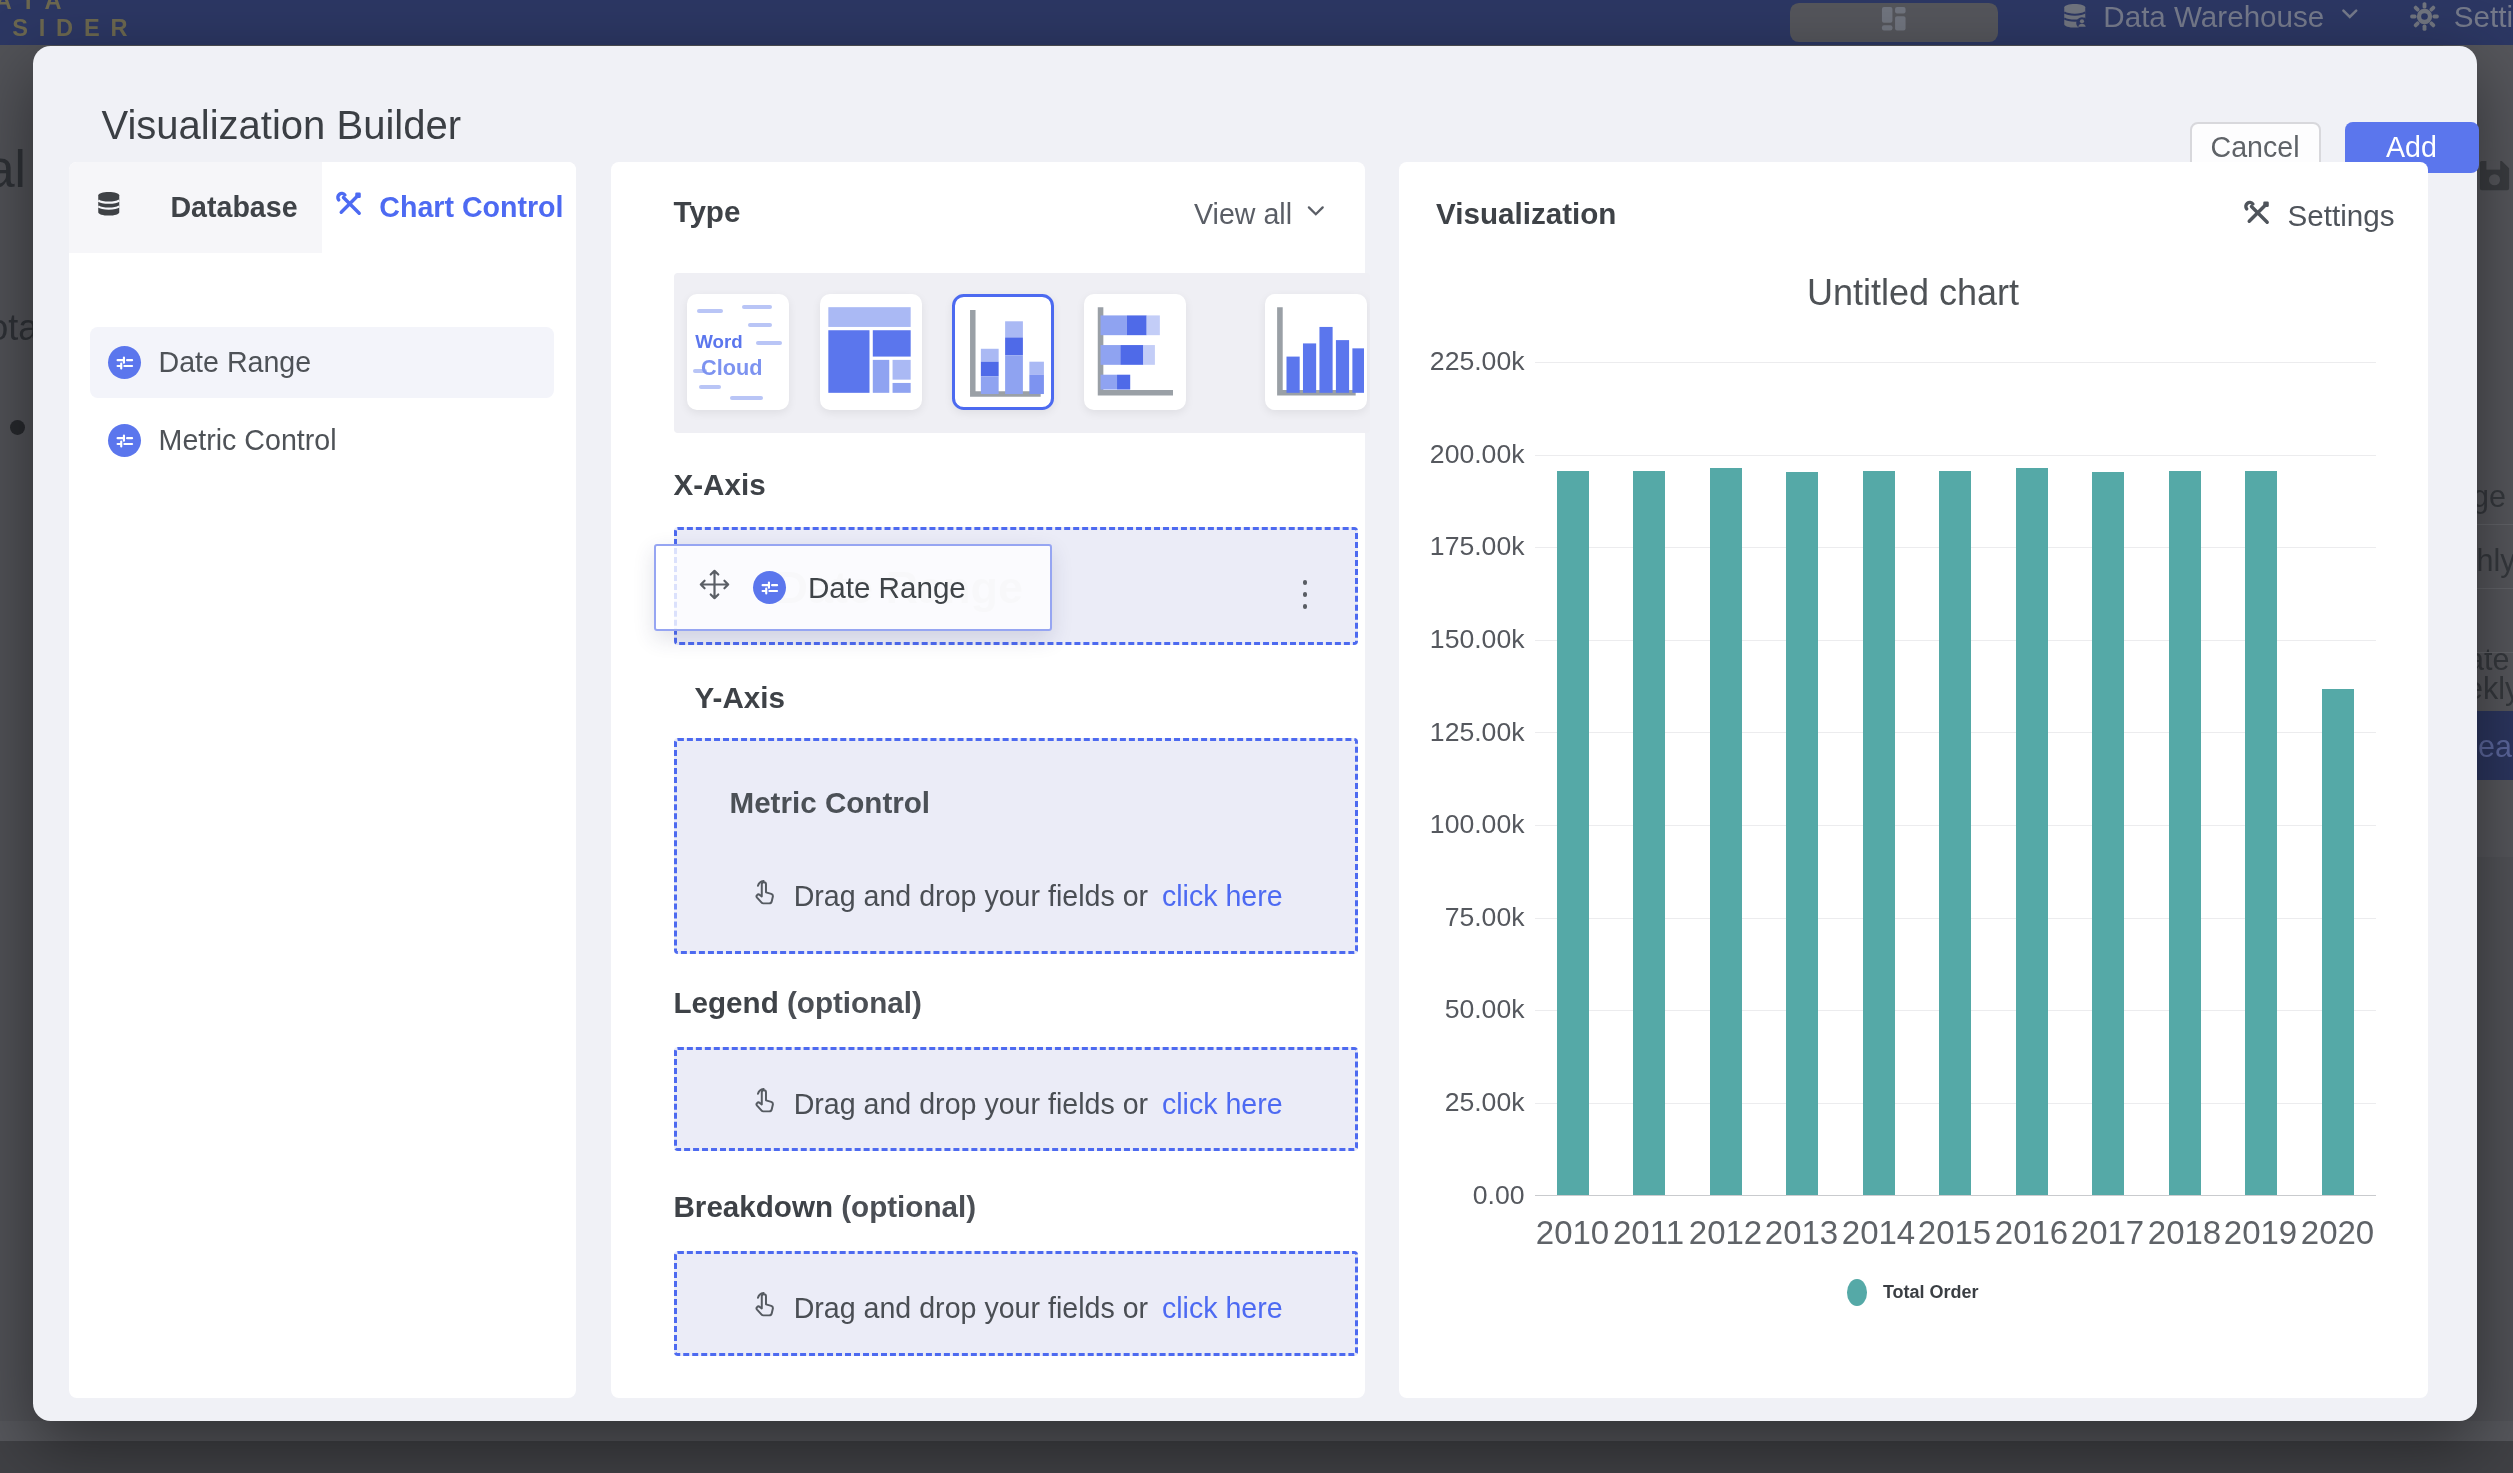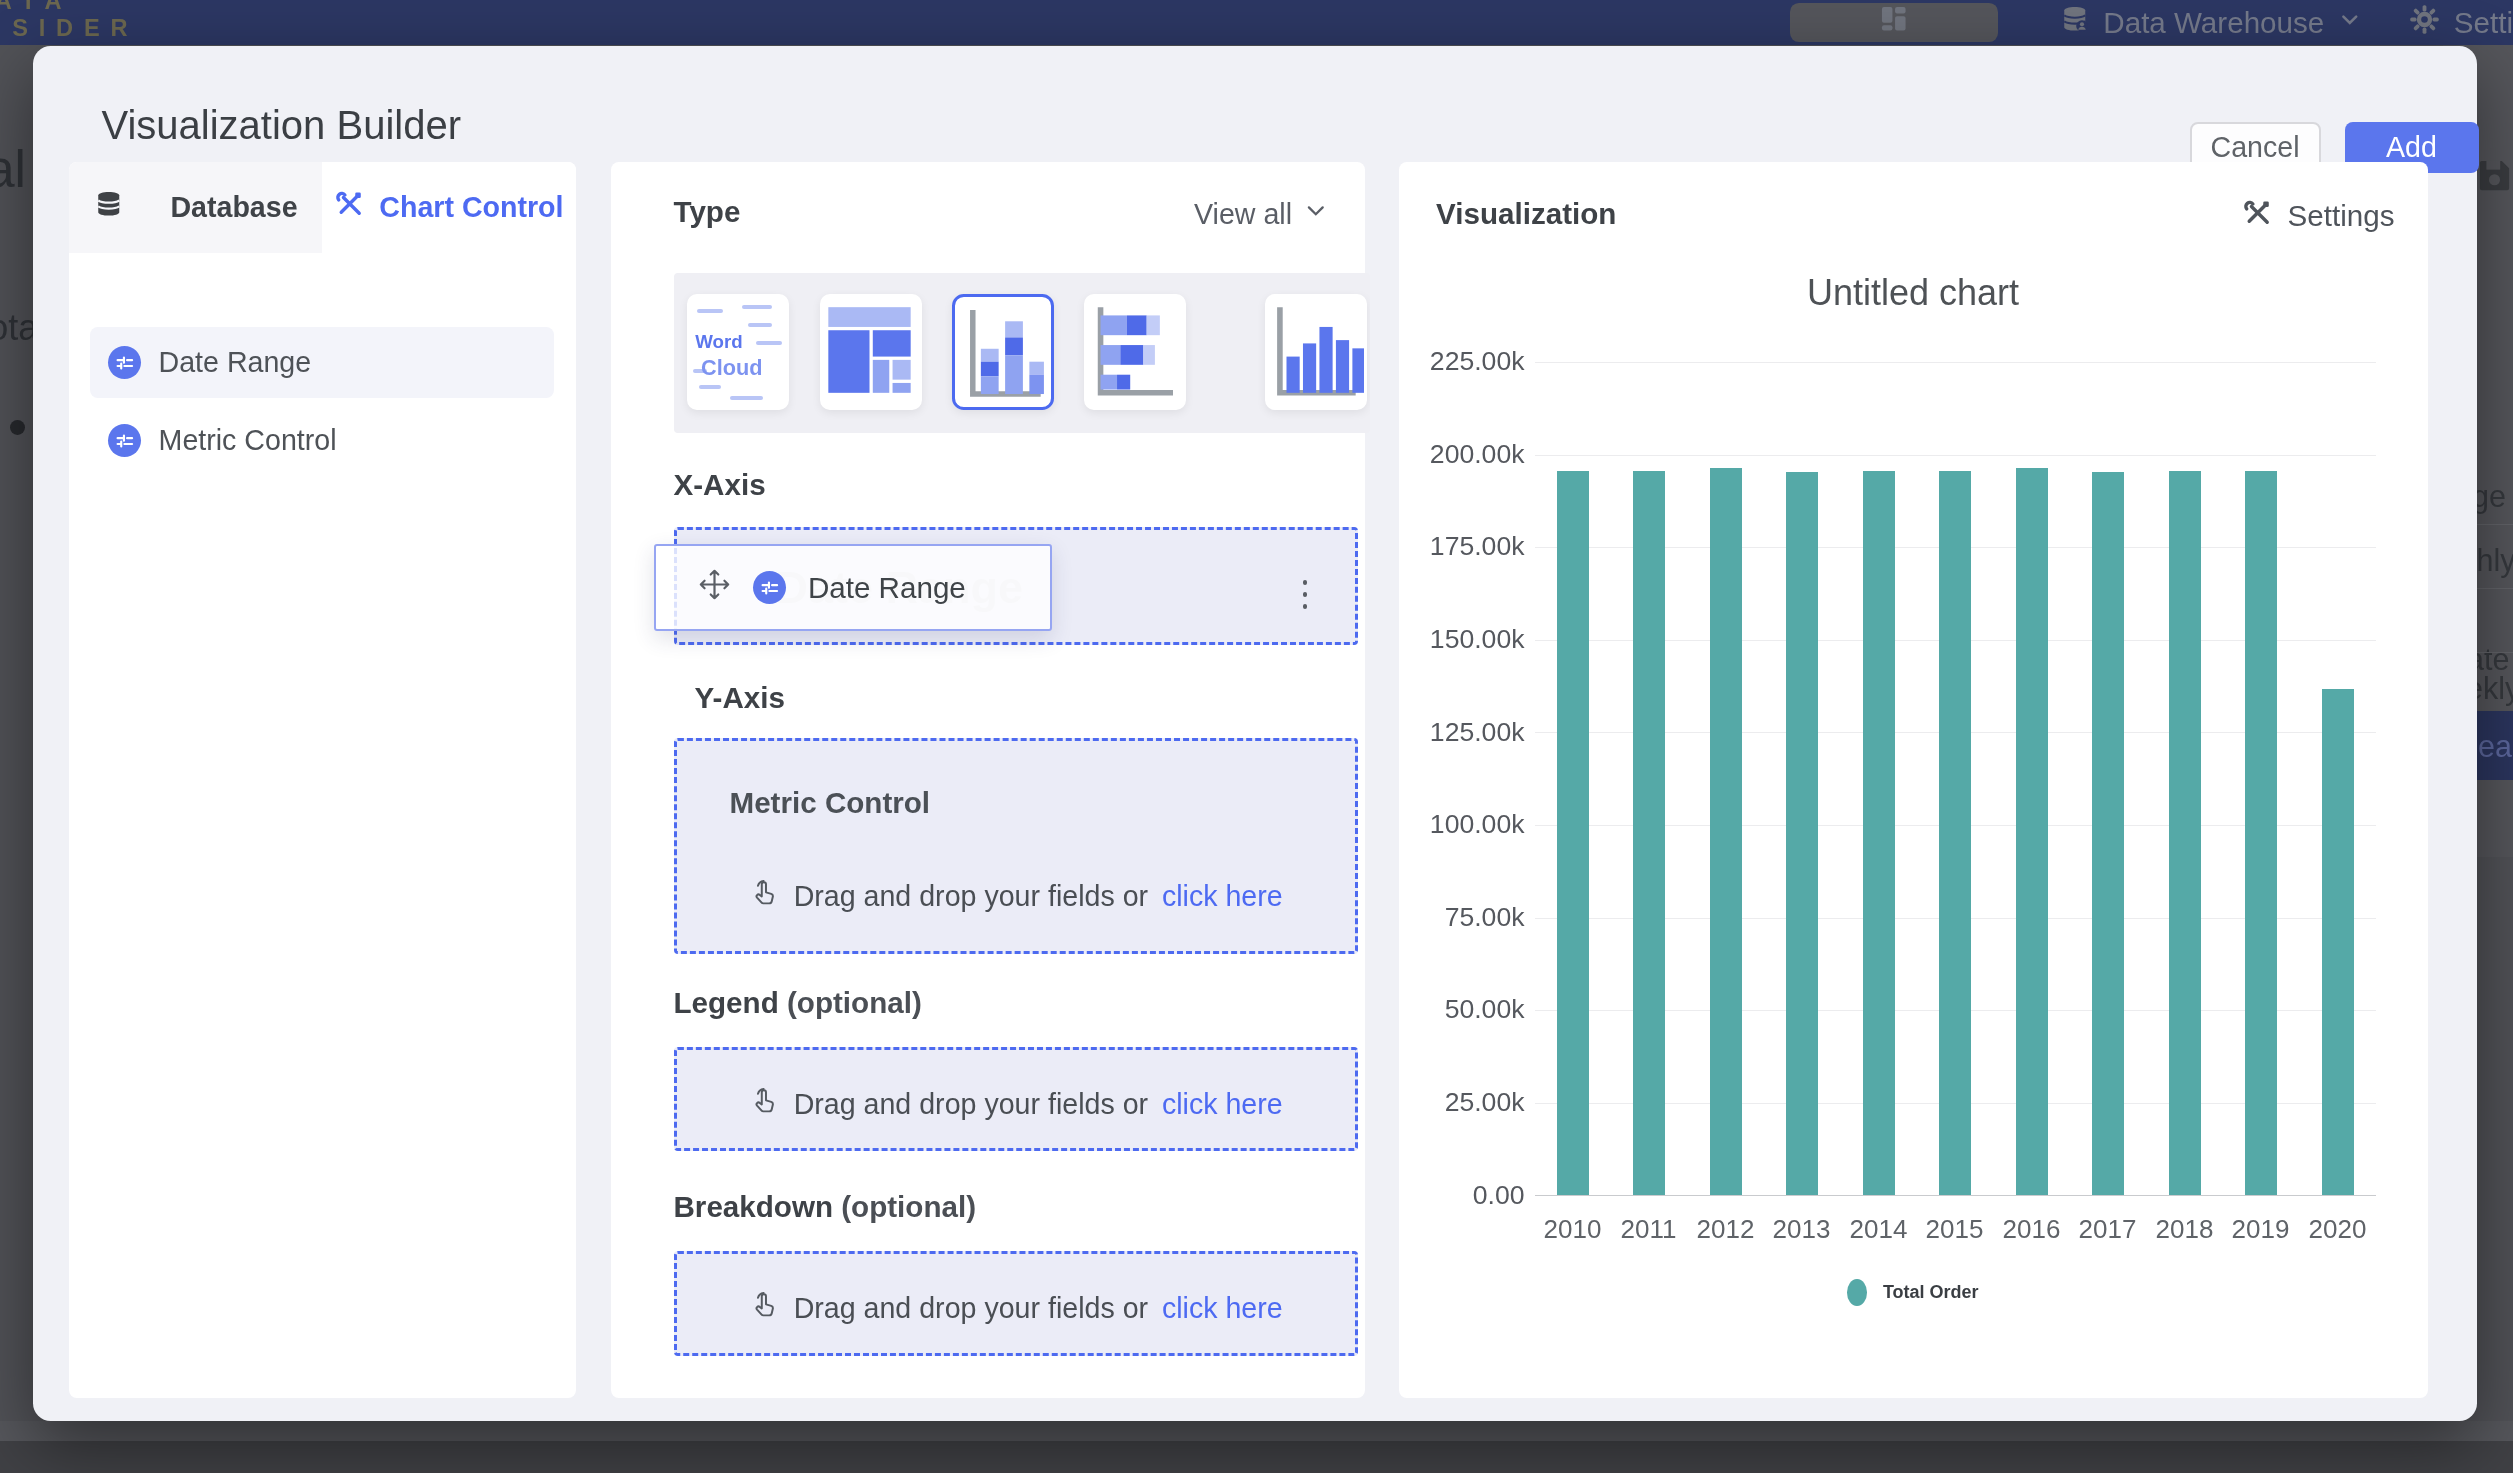--- a/index.html
+++ b/index.html
@@ -3,21 +3,21 @@
 <meta charset="utf-8">
 <style>
   html,body{margin:0;padding:0;}
   body{font-family:"Liberation Sans","DejaVu Sans",sans-serif;background:#515257;}
   .page{position:relative;width:2514px;height:1474px;overflow:hidden;background:#515257;}
 
   
   .navbar{position:absolute;left:0;top:0;width:2514px;height:45px;background:#2c3763;}
   .logo{position:absolute;left:-33px;top:-11.8px;color:#6b674f;font-weight:700;font-size:23.6px;letter-spacing:10.8px;line-height:26.6px;}
   .nav-tab{position:absolute;top:3px;height:39px;border-radius:8.9px;background:#54555b;display:flex;align-items:center;gap:13.8px;padding:0 24px;flex-direction:column;}
-  .nav-item{position:absolute;top:0;height:45px;display:flex;align-items:center;gap:12.8px;color:#74798a;font-size:29.6px;font-weight:500;}
+  .nav-item{position:absolute;top:0;height:45px;display:flex;gap:12.8px;color:#74798a;font-size:29.6px;font-weight:500;}
   .nav-tab .lbl{color:#757a85;font-size:29.6px;font-weight:500;}
   .frag{position:absolute;color:#2e3136;}
   .bd-right{position:absolute;left:2443px;top:45px;width:71px;height:812px;background:#55565b;}
   .bd-menu-item{position:absolute;color:#35383d;font-size:30.5px;}
   .bd-div{position:absolute;height:1px;background:#626368;left:2447px;width:67px;}
   .bd-sel{position:absolute;left:2443px;top:711px;width:71px;height:69px;background:#2b355e;}
   .bd-bottom{position:absolute;left:0;top:1441px;width:2514px;height:32.5px;background:#404145;}
   .bd-bottom2{position:absolute;left:0;top:1421px;width:2514px;height:19.7px;background:#56575c;}
 
   
@@ -68,21 +68,21 @@
   
   .settings-btn{position:absolute;top:35px;right:33px;display:flex;align-items:center;gap:13.8px;font-size:29.6px;color:#4f545b;cursor:pointer;}
   .chart-title{position:absolute;left:0;top:110px;width:100%;text-align:center;font-size:36px;color:#4e5256;}
   .chart-yaxis{position:absolute;left:0;top:200px;width:126px;height:833px;}
   .ytick{position:absolute;right:0;width:126px;text-align:right;font-size:26.6px;color:#55585e;}
   .chart-plot{position:absolute;left:136px;top:200px;width:841px;height:833px;}
   .gridline{position:absolute;left:0;right:0;height:1px;background:#ececee;}
   .gridline.baseline{background:#c9cbce;}
   .bar{position:absolute;bottom:0;}
   .chart-xaxis{position:absolute;left:136px;top:1052px;width:841px;height:39px;}
-  .xtick{position:absolute;top:0;text-align:center;font-size:26px;color:#5f6368;}
+  .xtick{position:absolute;top:0;text-align:center;font-size:33px;color:#5f6368;}
   .legend-row{position:absolute;left:0;top:1117px;width:100%;display:flex;align-items:center;justify-content:center;gap:15.8px;}
   .legend-dot{width:19.7px;height:26.6px;border-radius:50%;}
   .legend-label{font-size:18px;font-weight:700;color:#3a3e43;}
 </style>
 </head>
 <body>
 
 <div class="page">
 
   <div class="navbar">

